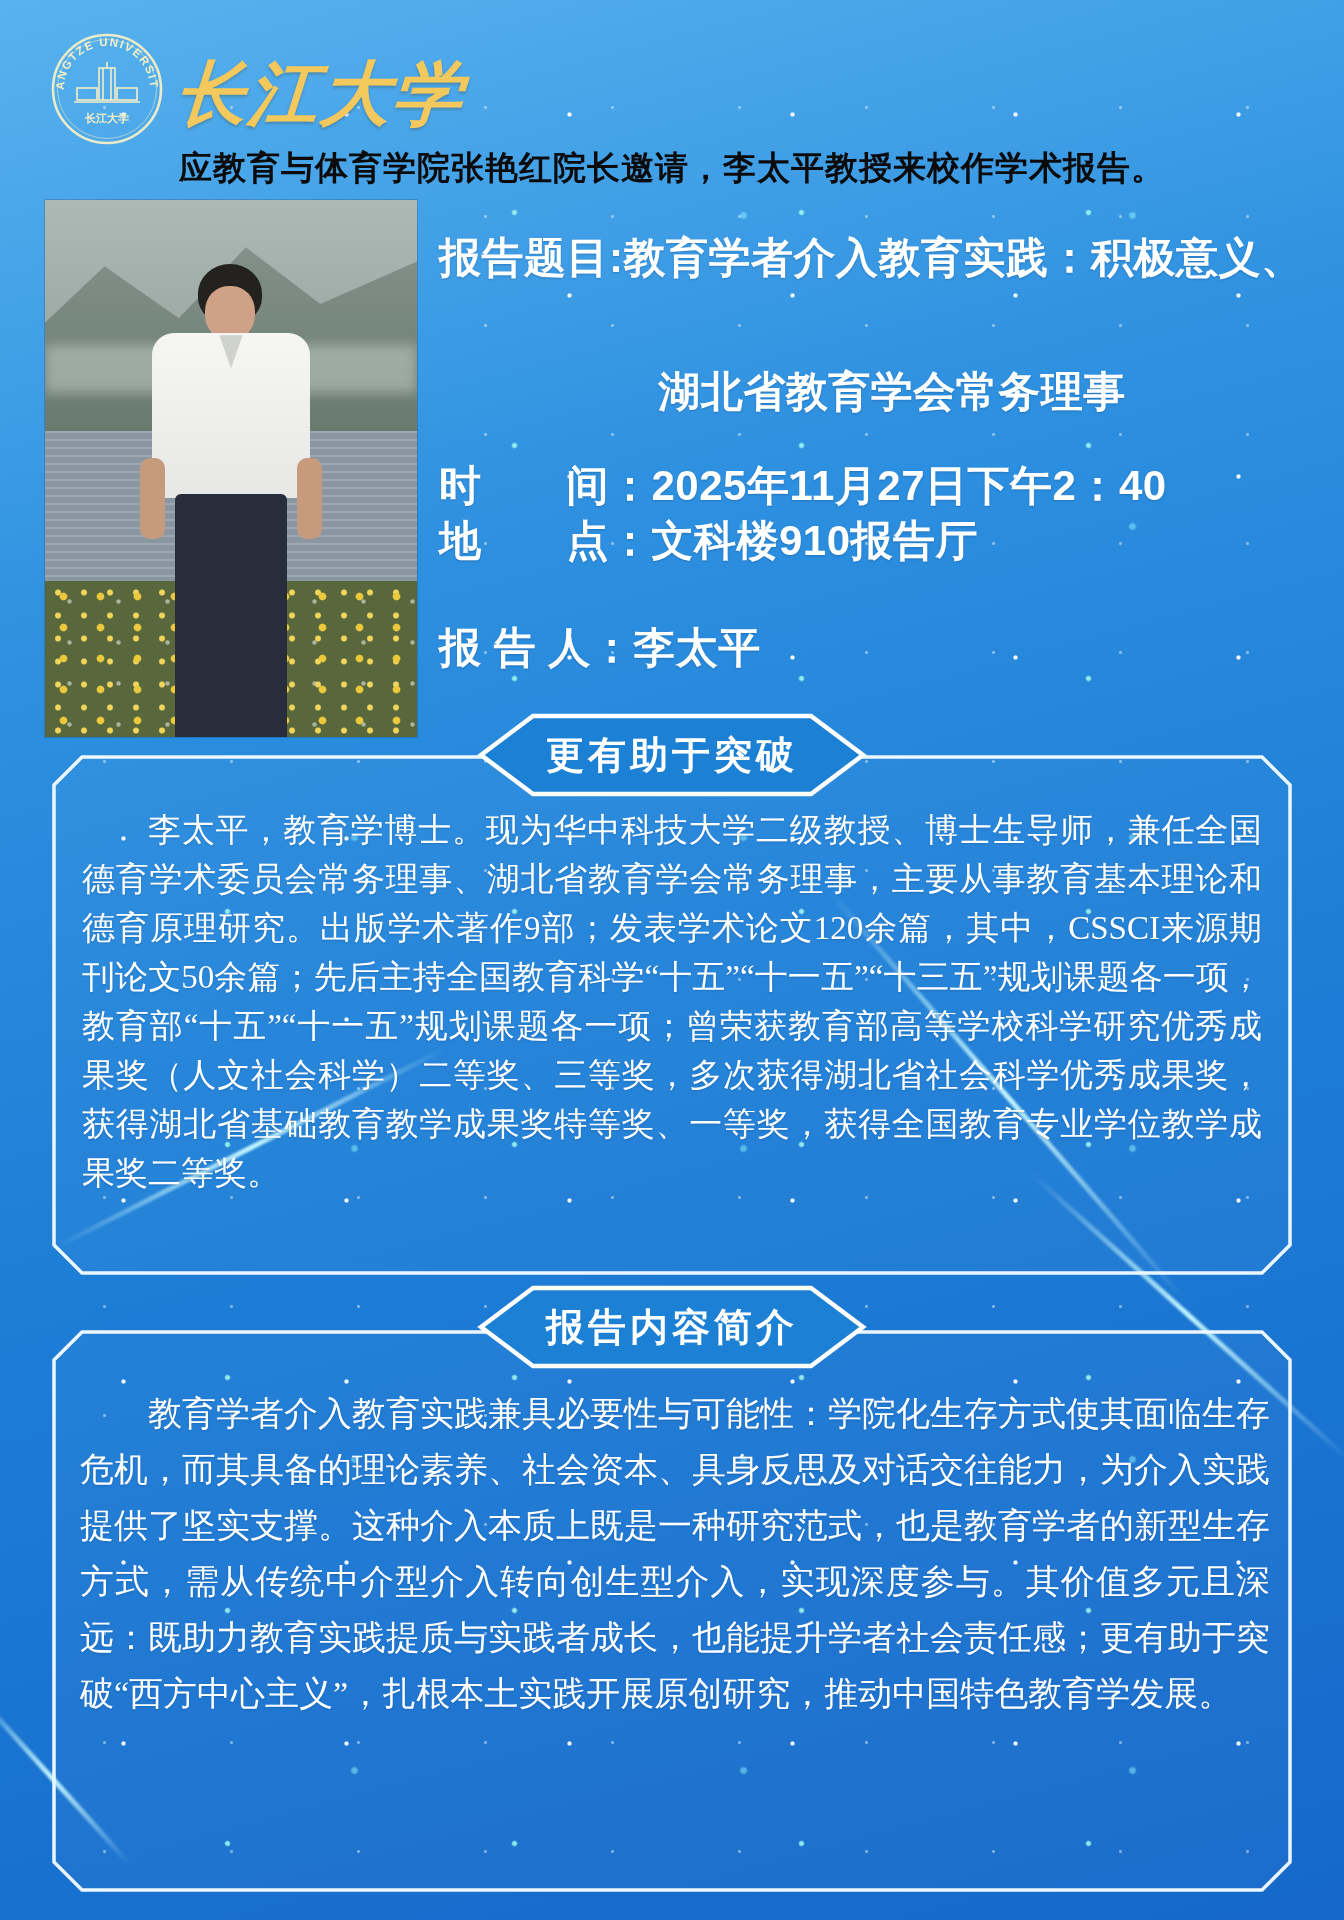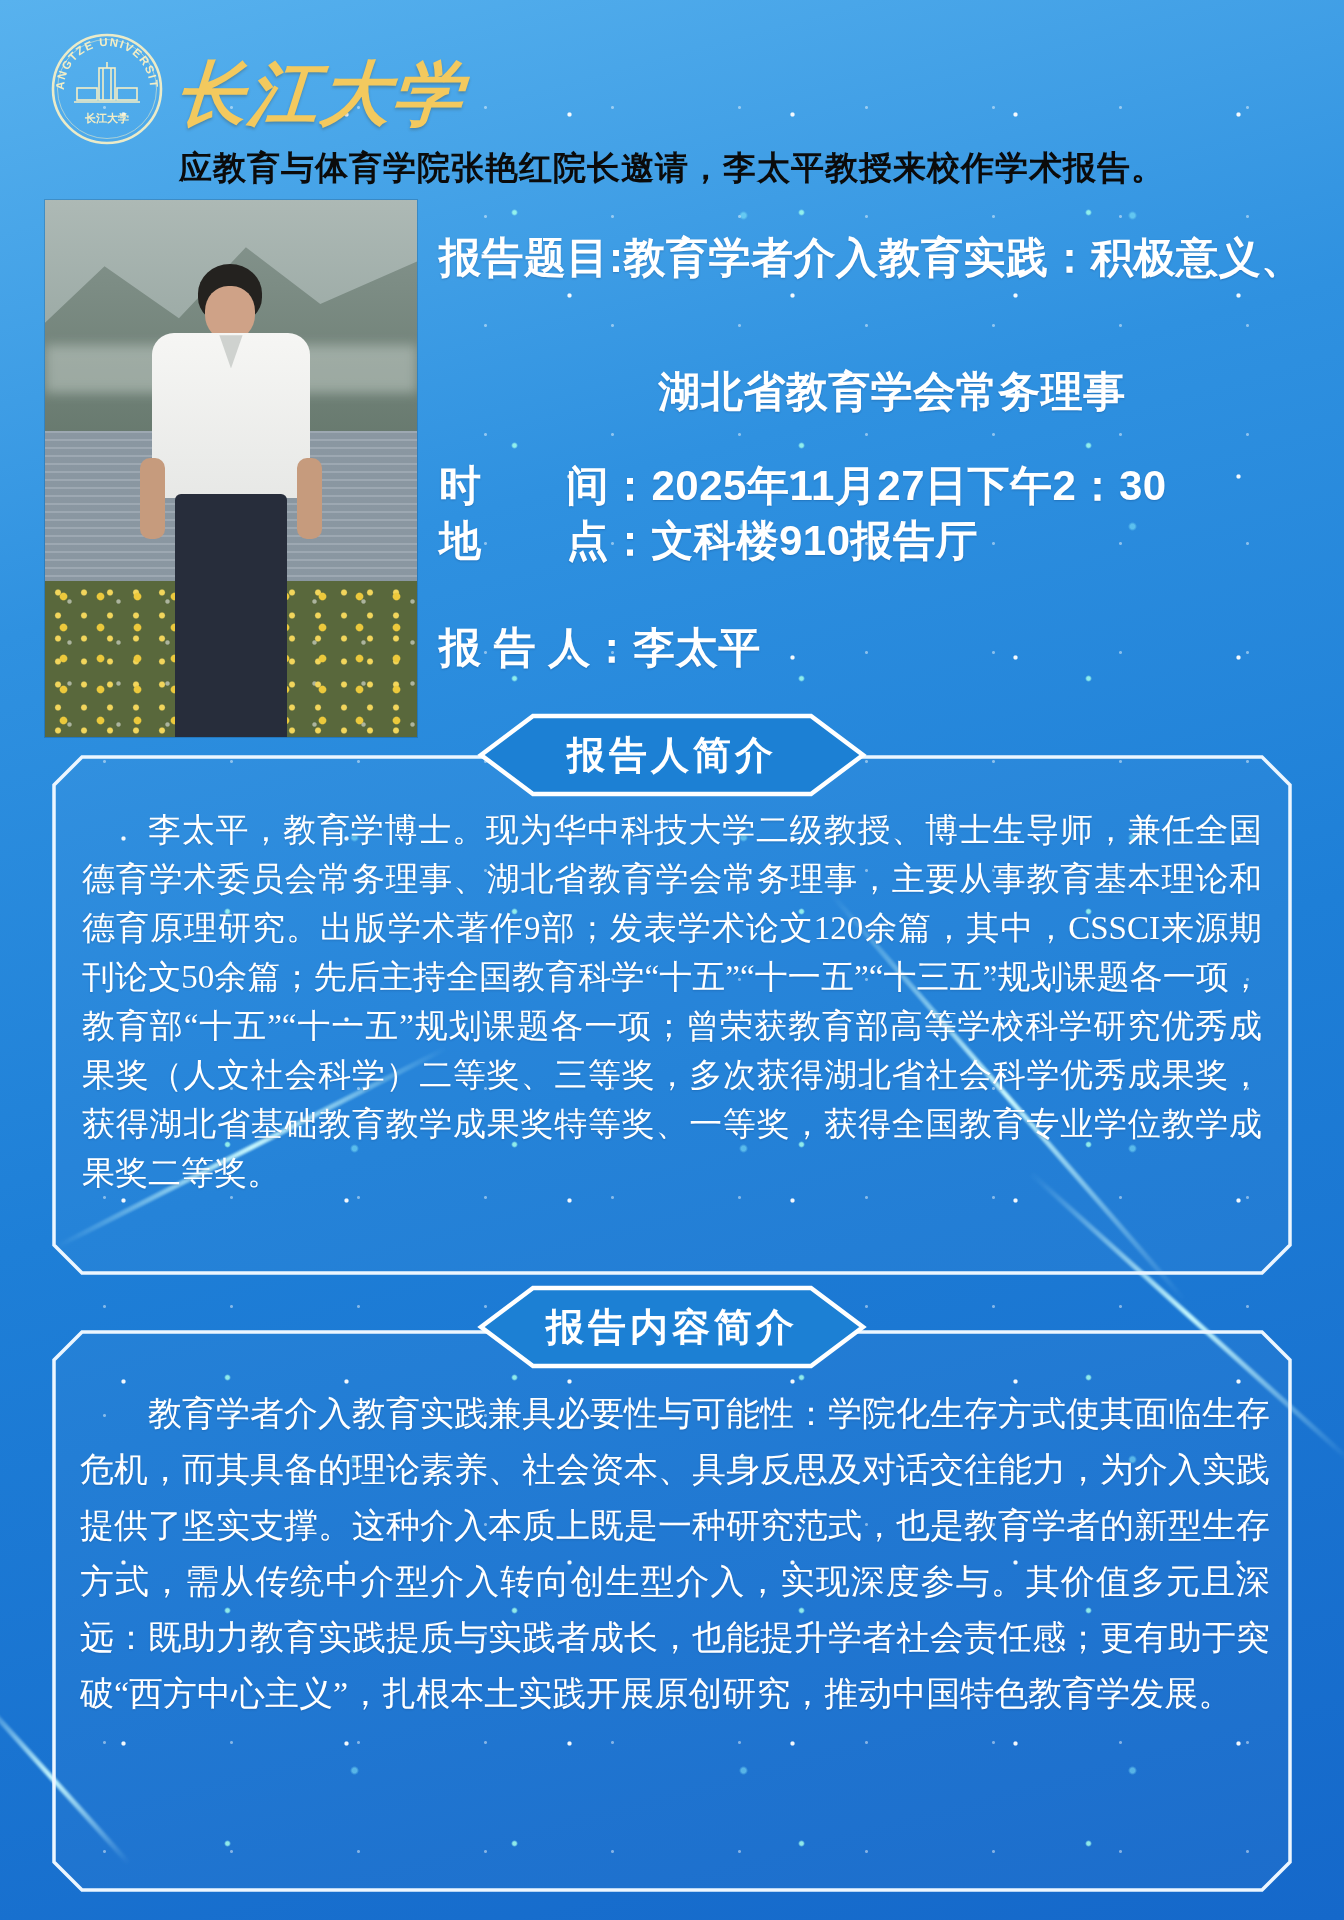--- a/index.html
+++ b/index.html
@@ -161,32 +161,32 @@
     <div class="shirt"></div>
     <div class="collar"></div>
     <div class="arm-l"></div>
     <div class="arm-r"></div>
     <div class="trousers"></div>
   </div>
 </div>
 
 <div class="info-line t1">报告题目:教育学者介入教育实践：积极意义、</div>
 <div class="info-line t2">湖北省教育学会常务理事</div>
-<div class="info-line t3">时　　间：2025年11月27日下午2：30</div>
+<div class="info-line t3">时　　间：2025年11月27日下午2：40</div>
 <div class="info-line t4">地　　点：文科楼910报告厅</div>
 <div class="info-line t5">报 告 人：李太平</div>
 
 <svg class="boxframe box1" viewBox="0 0 1240 520">
   <polygon points="30,2 1210,2 1238,30 1238,490 1210,518 30,518 2,490 2,30" fill="rgba(255,255,255,0.03)" stroke="#ecf6ff" stroke-width="3.5"></polygon>
 </svg>
 <div class="badge badge1">
   <svg viewBox="0 0 390 86">
     <polygon points="4,43 56,4 334,4 386,43 334,82 56,82" fill="#1c80d4" stroke="#ffffff" stroke-width="4.5"></polygon>
   </svg>
-  <div class="label">报告人简介</div>
+  <div class="label">更有助于突破</div>
 </div>
 <div class="cjk-body bio">李太平，教育学博士。现为华中科技大学二级教授、博士生导师，兼任全国德育学术委员会常务理事、湖北省教育学会常务理事，主要从事教育基本理论和德育原理研究。出版学术著作9部；发表学术论文120余篇，其中，CSSCI来源期刊论文50余篇；先后主持全国教育科学“十五”“十一五”“十三五”规划课题各一项，教育部“十五”“十一五”规划课题各一项；曾荣获教育部高等学校科学研究优秀成果奖（人文社会科学）二等奖、三等奖，多次获得湖北省社会科学优秀成果奖，获得湖北省基础教育教学成果奖特等奖、一等奖，获得全国教育专业学位教学成果奖二等奖。</div>
 
 <svg class="boxframe box2" viewBox="0 0 1240 562">
   <polygon points="30,2 1210,2 1238,30 1238,532 1210,560 30,560 2,532 2,30" fill="rgba(255,255,255,0.03)" stroke="#ecf6ff" stroke-width="3.5"></polygon>
 </svg>
 <div class="badge badge2">
   <svg viewBox="0 0 390 86">
     <polygon points="4,43 56,4 334,4 386,43 334,82 56,82" fill="#1c80d4" stroke="#ffffff" stroke-width="4.5"></polygon>
   </svg>

